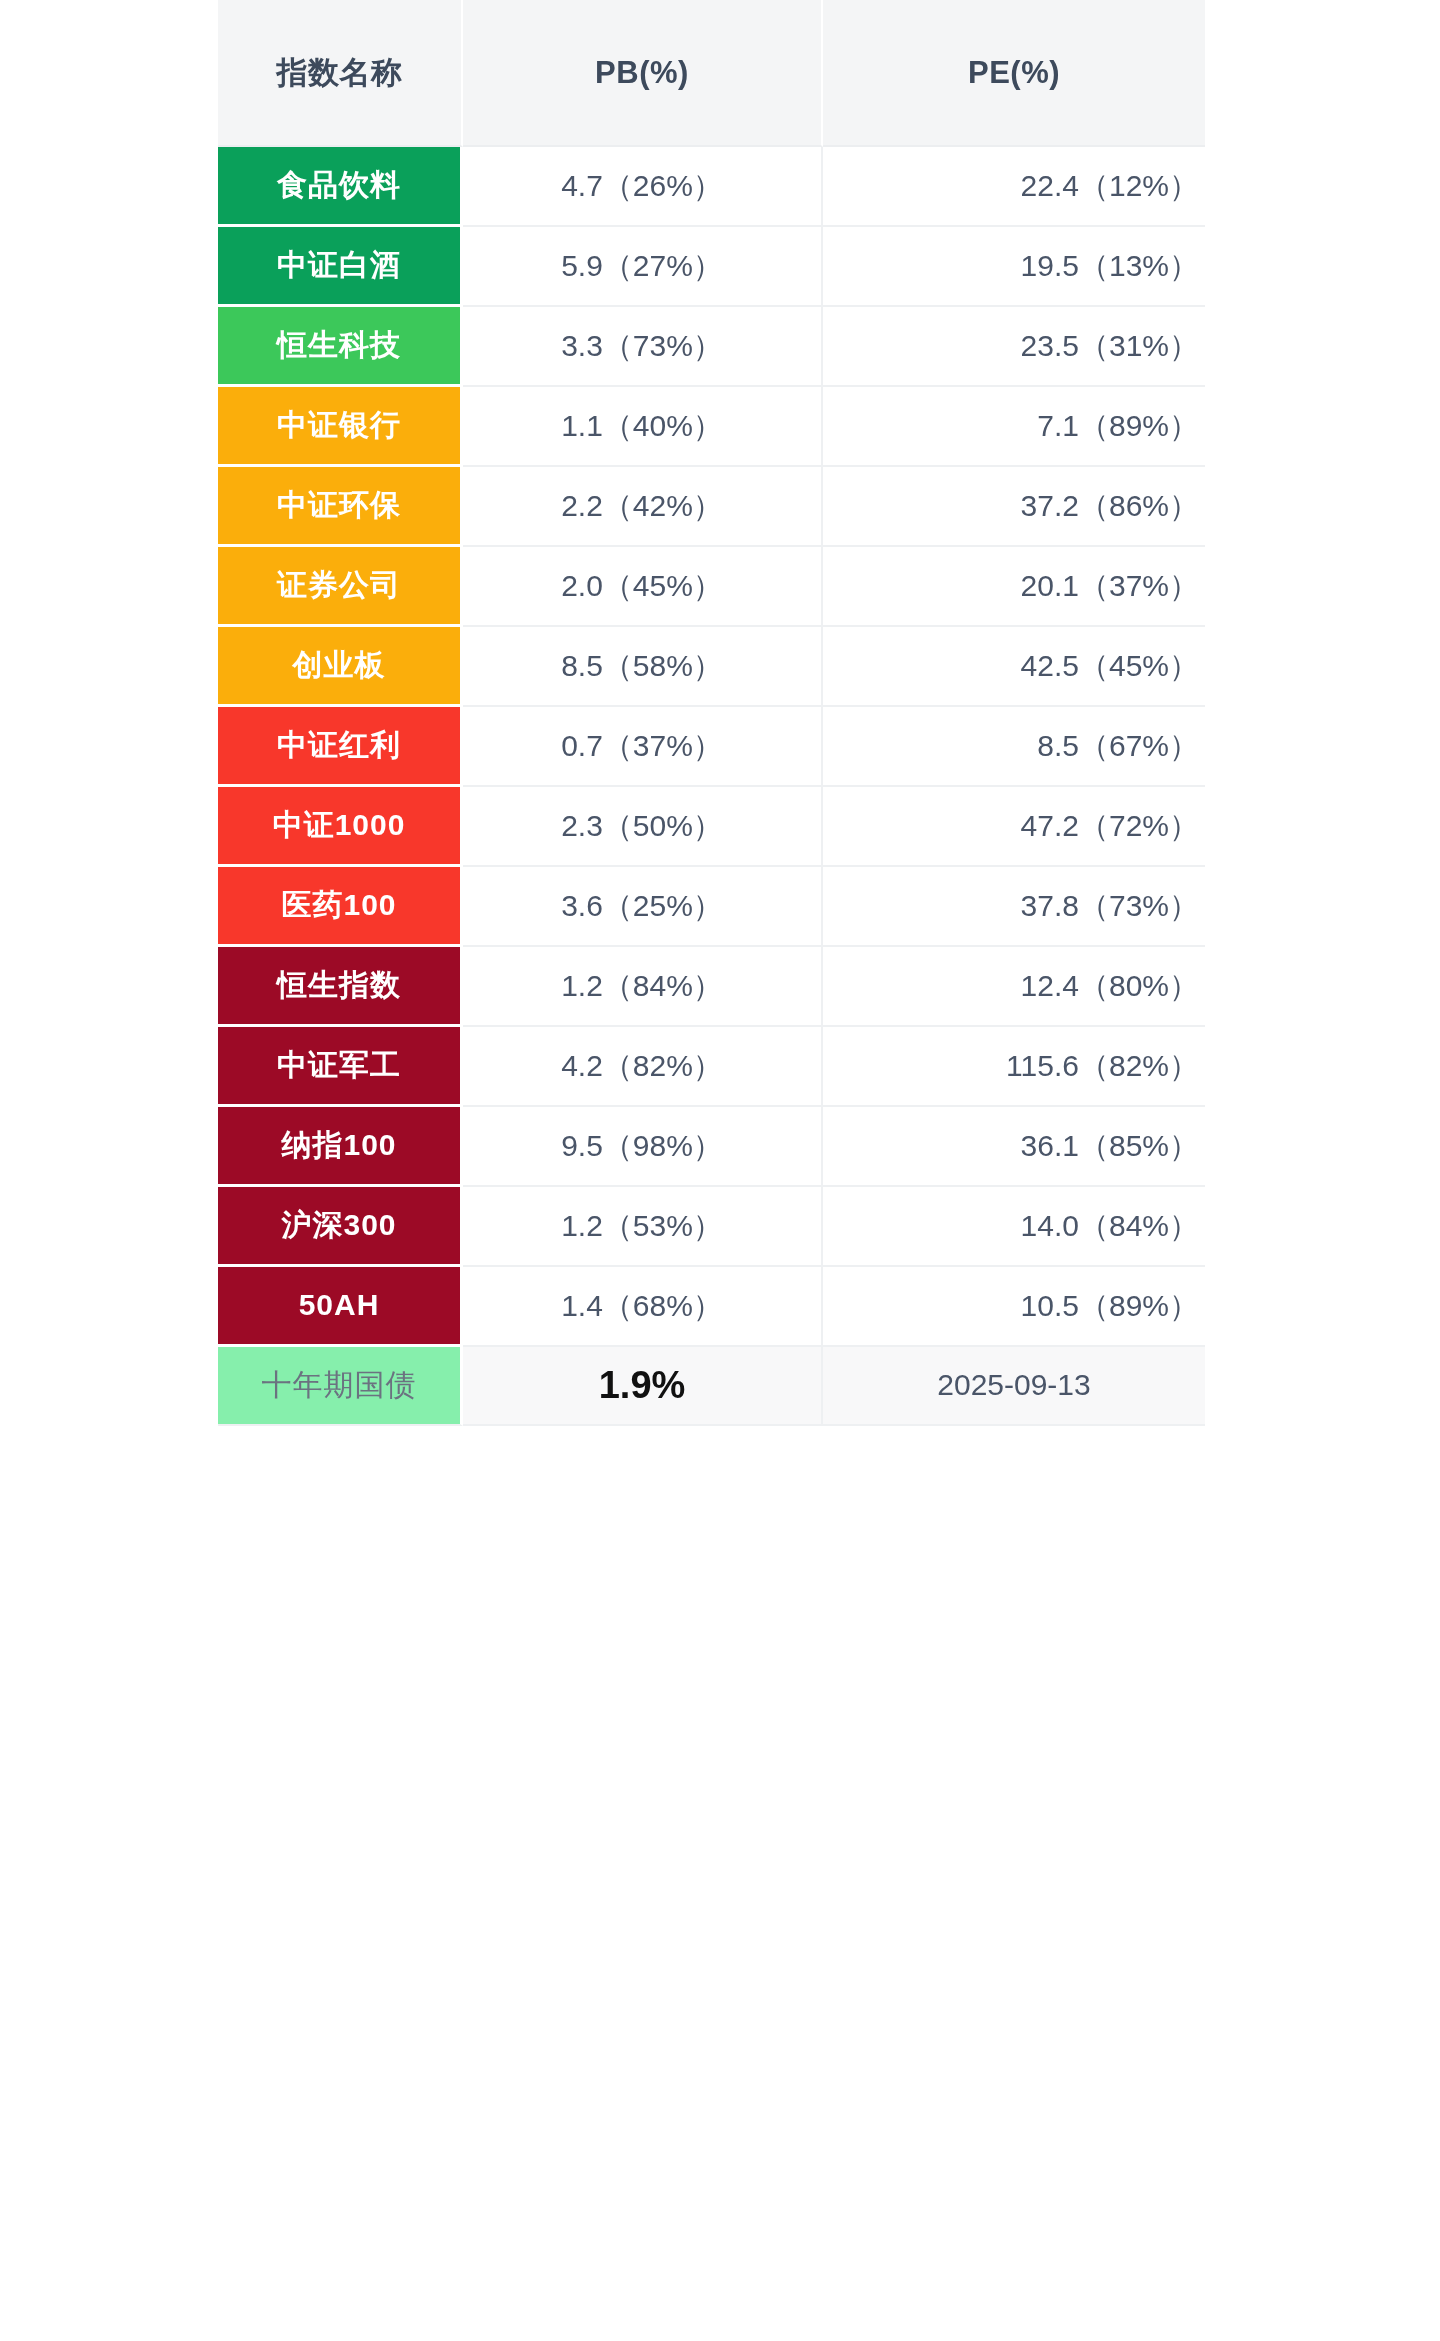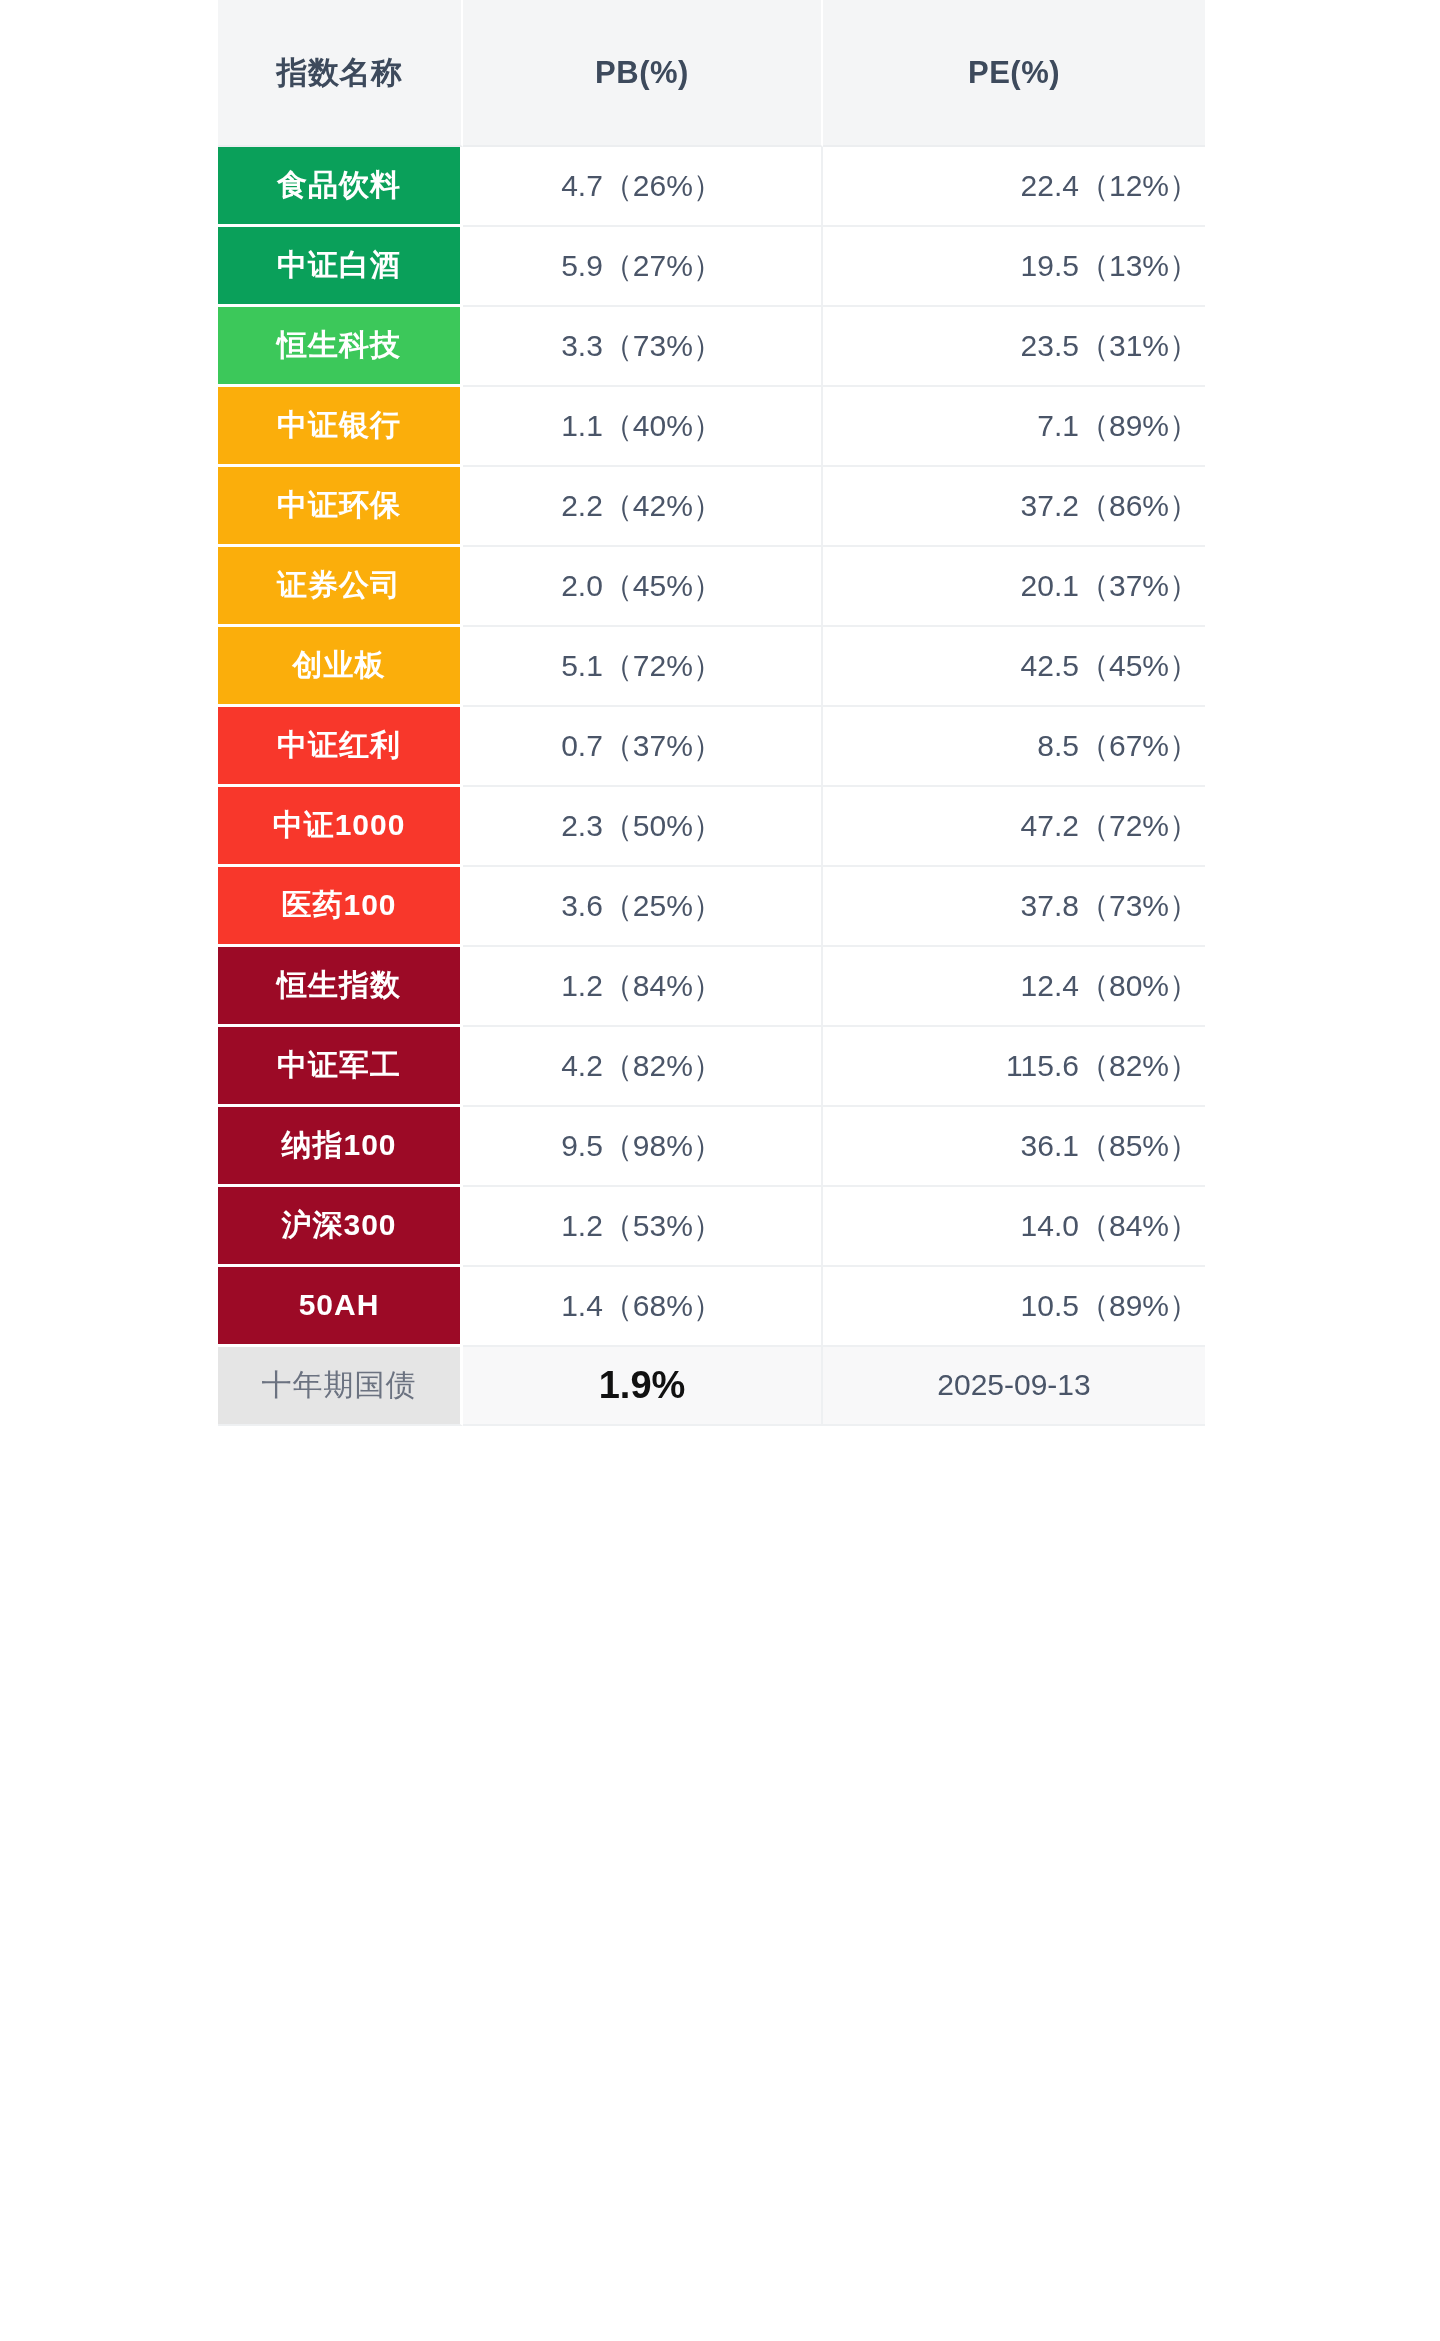--- a/index.html
+++ b/index.html
@@ -78,21 +78,21 @@
   .lvl-amber       { background: #fbae0b; }
   .lvl-red         { background: #f8372b; }
   .lvl-maroon      { background: #9c0a26; }
   .lvl-grey        { background: #f4f5f6; color: #6b7280 !important; font-weight: normal; }
 
   tr.footer-row td {
     background: #f8f8f9;
     border-bottom: 2px solid #eef0f2;
   }
   tr.footer-row td.name-cell {
-    background: #e5e5e5;
+    background: #86efac;
     color: #6b7280;
     font-weight: normal;
     border-right: 3px solid #ffffff;
     border-bottom: 2px solid #eef0f2;
   }
   td.yield-cell {
     color: #111111;
     font-weight: bold;
     font-size: 38px;
   }
@@ -146,21 +146,21 @@
             <td>2.2（42%）</td>
             <td class="wrapcell">37.2（86%）</td>
           </tr>
           <tr>
             <td class="name-cell lvl-amber">证券公司</td>
             <td>2.0（45%）</td>
             <td class="wrapcell">20.1（37%）</td>
           </tr>
           <tr>
             <td class="name-cell lvl-amber">创业板</td>
-            <td>5.1（72%）</td>
+            <td>8.5（58%）</td>
             <td class="wrapcell">42.5（45%）</td>
           </tr>
           <tr>
             <td class="name-cell lvl-red">中证红利</td>
             <td>0.7（37%）</td>
             <td class="wrapcell">8.5（67%）</td>
           </tr>
           <tr>
             <td class="name-cell lvl-red">中证1000</td>
             <td>2.3（50%）</td>

